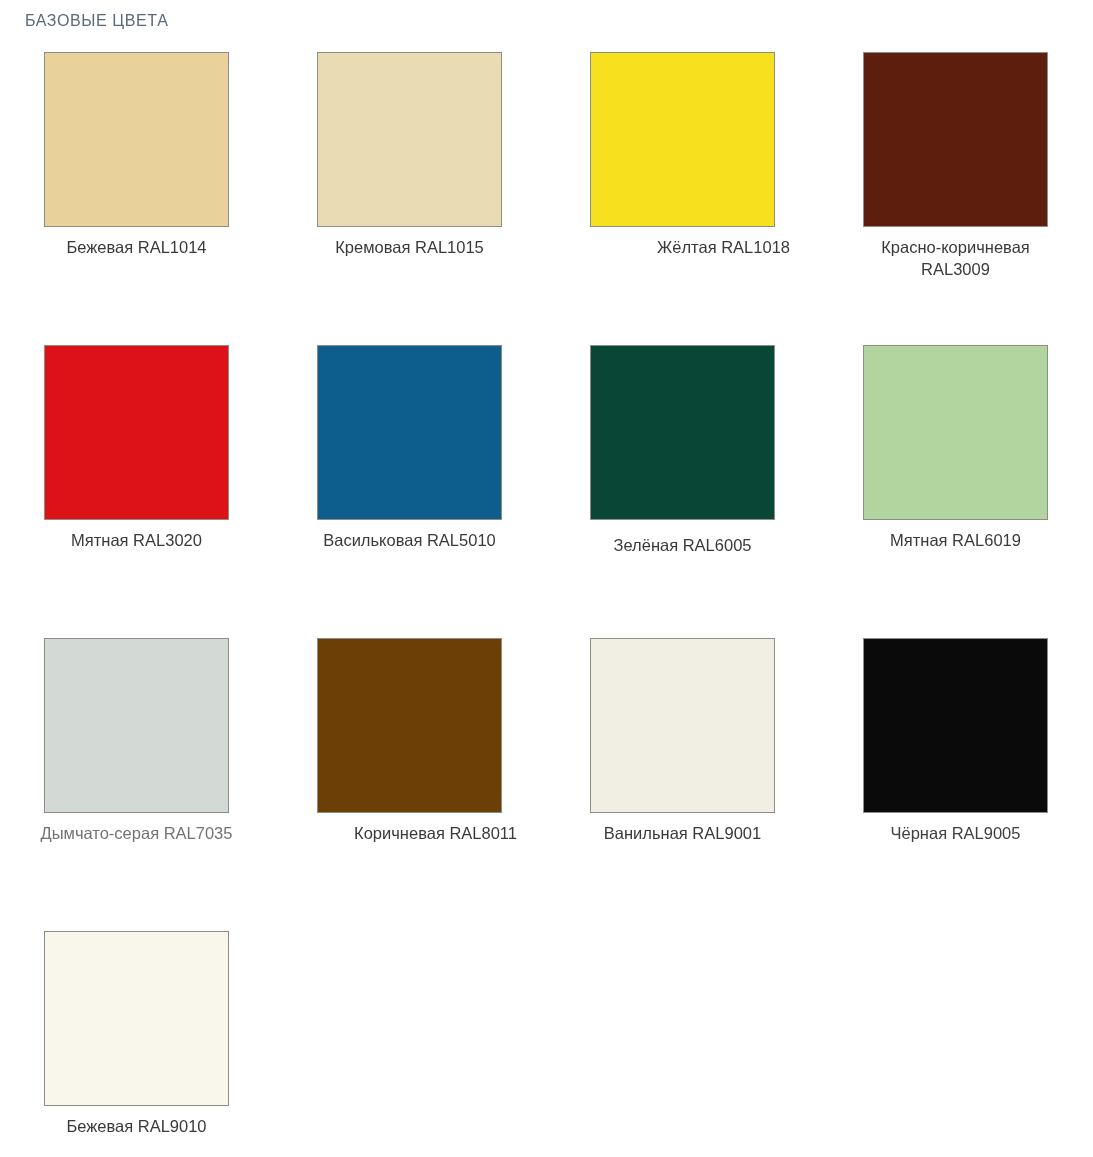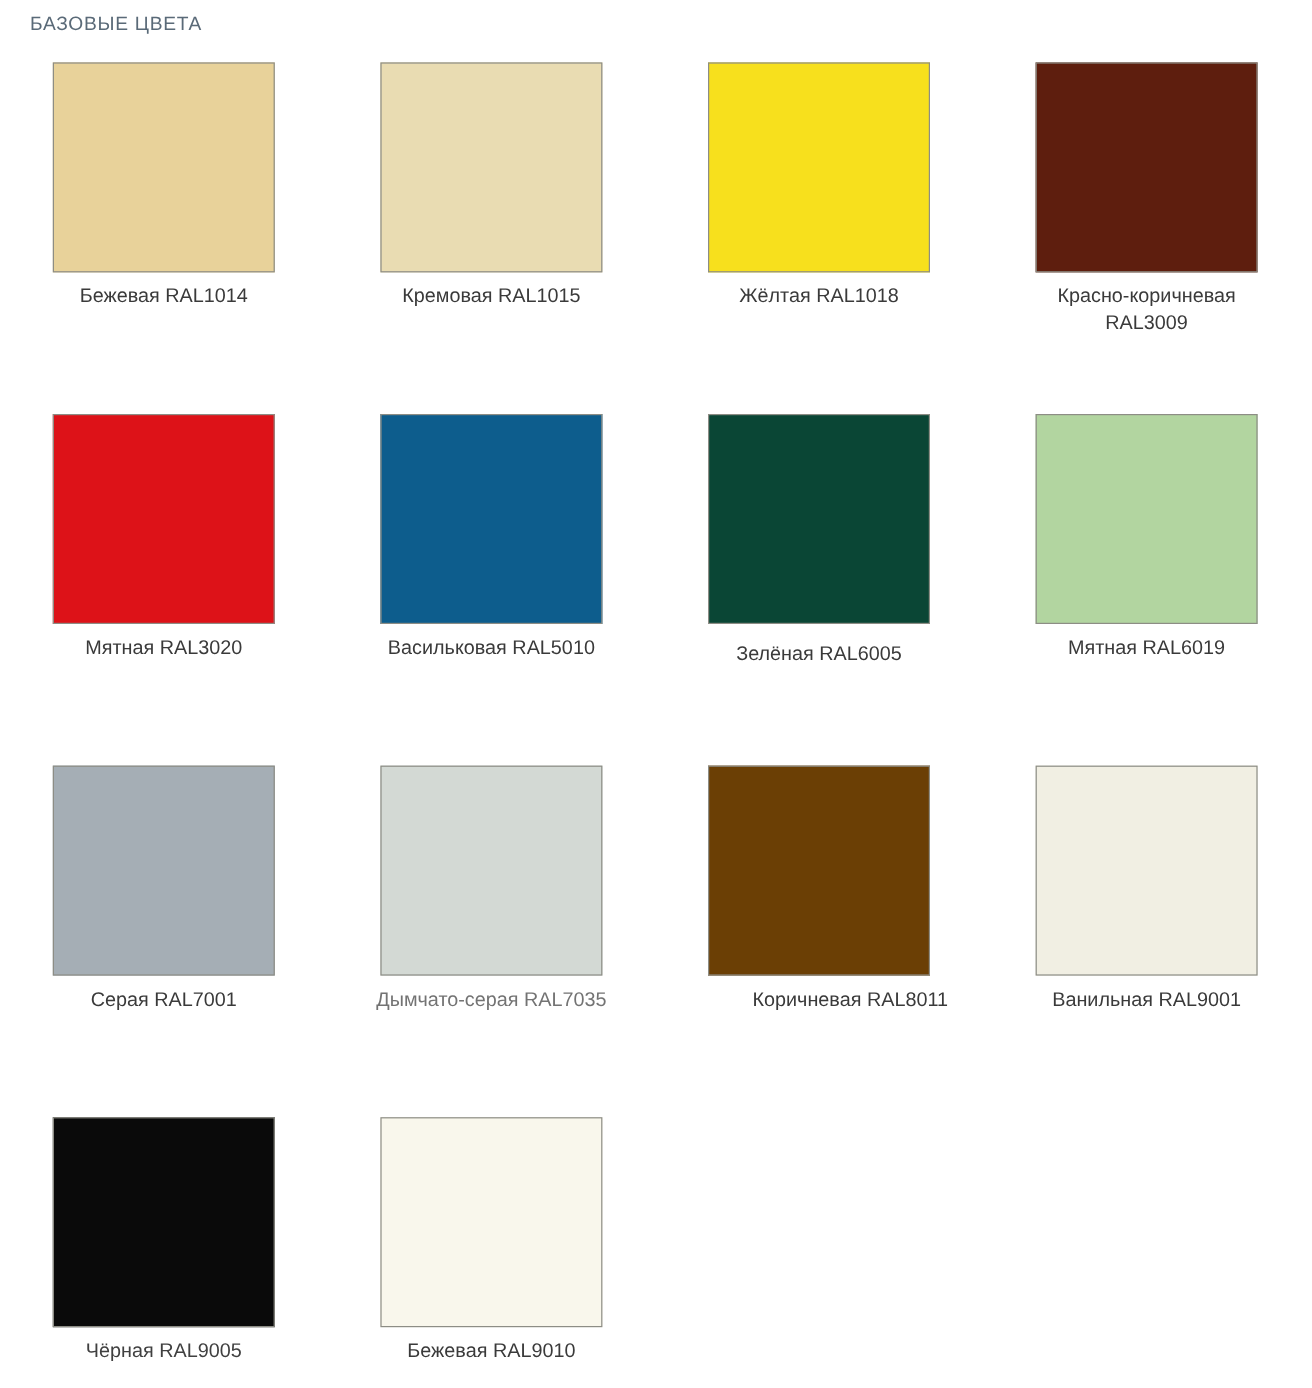--- a/index.html
+++ b/index.html
@@ -80,45 +80,41 @@
       <div class="swatch-cell">
         <div class="swatch-chip" style="background: rgb(232, 210, 154); border-color: rgb(141, 141, 133);"></div>
         <div class="swatch-label" style="color: rgb(58, 58, 58);">Бежевая RAL1014</div>
       </div>
       <div class="swatch-cell">
         <div class="swatch-chip" style="background: rgb(233, 220, 178); border-color: rgb(141, 141, 133);"></div>
         <div class="swatch-label" style="color: rgb(58, 58, 58);">Кремовая RAL1015</div>
       </div>
       <div class="swatch-cell">
         <div class="swatch-chip" style="background: rgb(247, 224, 29); border-color: rgb(141, 141, 133);"></div>
-        <div class="swatch-label" style="color: rgb(58, 58, 58);">Жёлтая RAL1018</div>
+        <div class="swatch-label" style="color: rgb(58, 58, 58); text-align: right;">Жёлтая RAL1018</div>
       </div>
       <div class="swatch-cell">
         <div class="swatch-chip" style="background: rgb(94, 30, 14); border-color: rgb(141, 141, 133);"></div>
         <div class="swatch-label" style="color: rgb(58, 58, 58);">Красно-коричневая RAL3009</div>
       </div>
       <div class="swatch-cell">
         <div class="swatch-chip" style="background: rgb(221, 18, 24); border-color: rgb(141, 141, 133);"></div>
         <div class="swatch-label" style="color: rgb(58, 58, 58);">Мятная RAL3020</div>
       </div>
       <div class="swatch-cell">
         <div class="swatch-chip" style="background: rgb(13, 93, 141); border-color: rgb(141, 141, 133);"></div>
         <div class="swatch-label" style="color: rgb(58, 58, 58);">Васильковая RAL5010</div>
       </div>
       <div class="swatch-cell">
         <div class="swatch-chip" style="background: rgb(10, 70, 53); border-color: rgb(141, 141, 133);"></div>
         <div class="swatch-label" style="color: rgb(58, 58, 58); margin-top: 14px;">Зелёная RAL6005</div>
       </div>
       <div class="swatch-cell">
         <div class="swatch-chip" style="background: rgb(178, 213, 160); border-color: rgb(141, 141, 133);"></div>
         <div class="swatch-label" style="color: rgb(58, 58, 58);">Мятная RAL6019</div>
-      </div>
-      <div class="swatch-cell">
-        <div class="swatch-chip" style="background: rgb(165, 174, 181); border-color: rgb(141, 141, 133);"></div>
-        <div class="swatch-label" style="color: rgb(58, 58, 58);">Серая RAL7001</div>
       </div>
       <div class="swatch-cell">
         <div class="swatch-chip" style="background: rgb(211, 217, 212); border-color: rgb(141, 141, 133);"></div>
         <div class="swatch-label" style="color: #737373;">Дымчато-серая RAL7035</div>
       </div>
       <div class="swatch-cell">
         <div class="swatch-chip" style="background: rgb(107, 63, 5); border-color: rgb(141, 141, 133);"></div>
         <div class="swatch-label" style="color: rgb(58, 58, 58); text-align: right;">Коричневая RAL8011</div>
       </div>
       <div class="swatch-cell">

